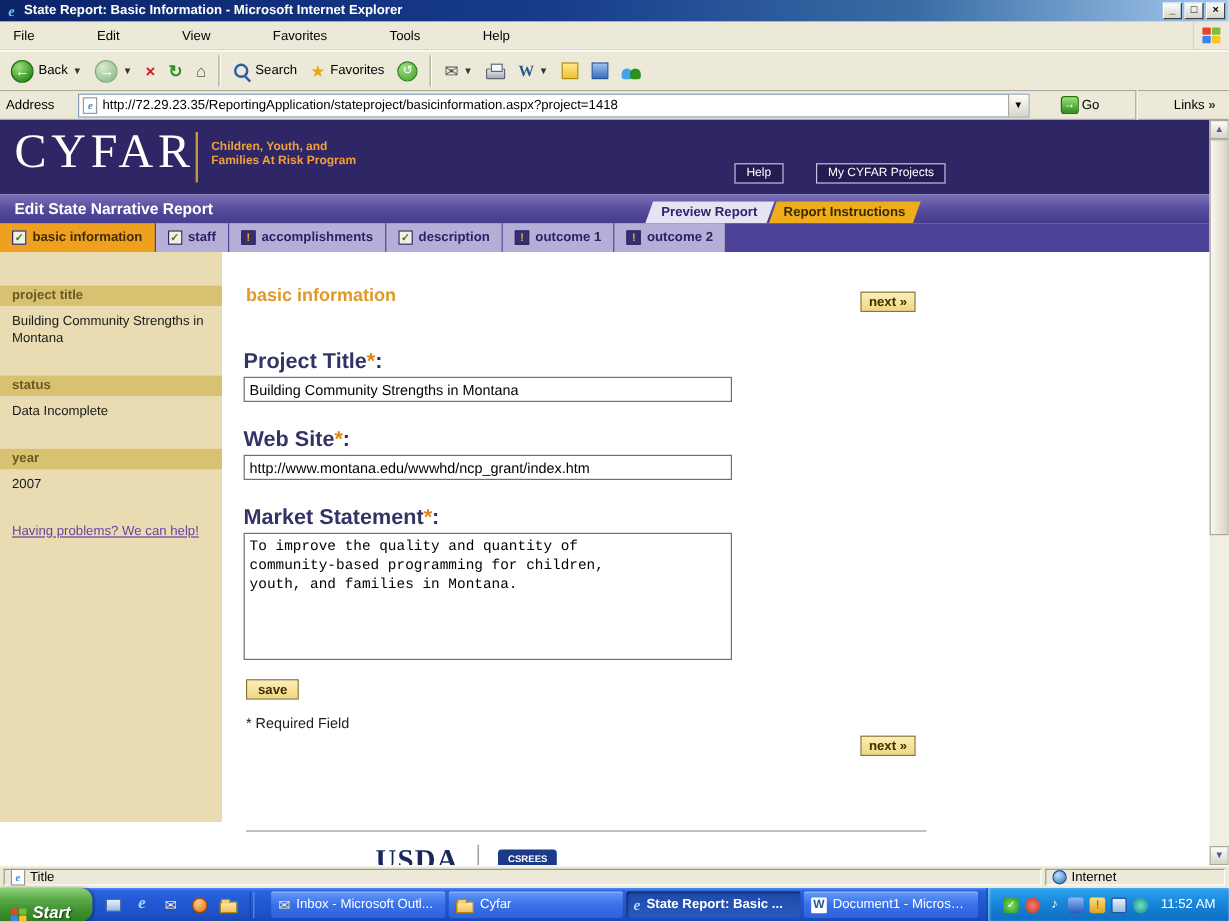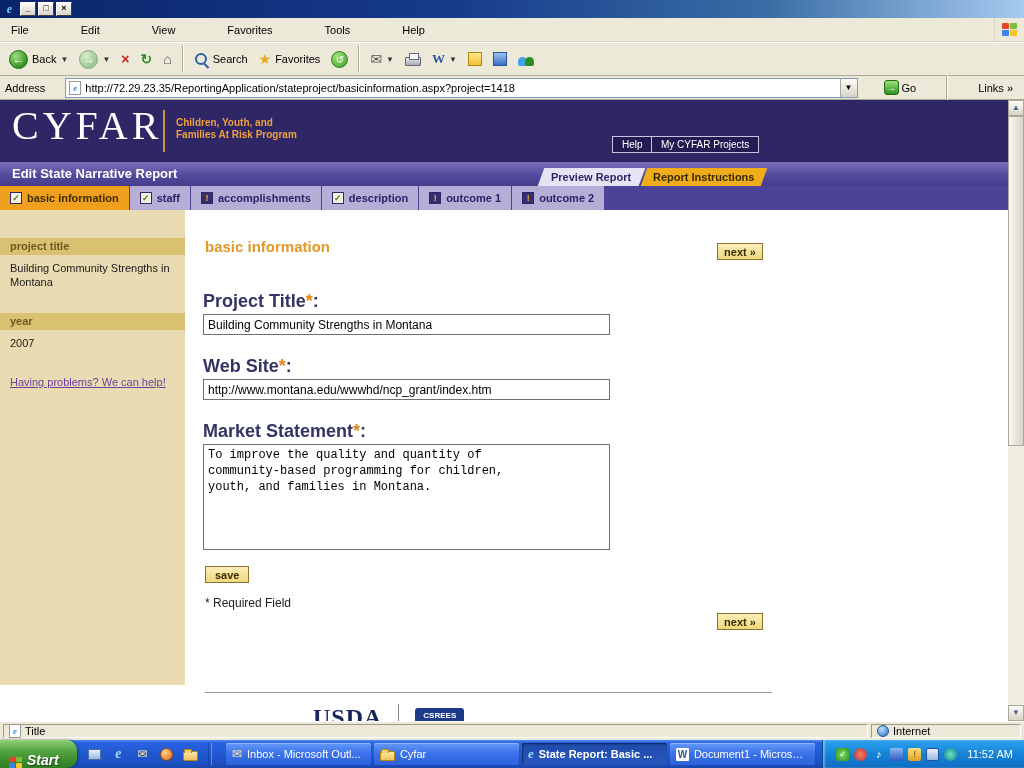--- a/index.html
+++ b/index.html
@@ -84,21 +84,21 @@
     border:1px solid #ACA899;}
 
   
   .brand{position:absolute;top:0;left:0;width:1008px;height:62px;background:#2E2665;}
   .logo{position:absolute;left:12px;top:2px;color:#FFF;font-family:"Liberation Serif",serif;font-size:40px;letter-spacing:4px;}
   .brand-div{position:absolute;left:163px;top:10px;width:2px;height:42px;background:#C89838;}
   .tagline{position:absolute;left:176px;top:17px;color:#F0A03C;font-weight:bold;font-size:10px;line-height:12px;}
   .hbtn{position:absolute;height:17px;background:#221C52;border:1px solid #C8C4E0;color:#FFF;font-size:10px;
     display:flex;align-items:center;justify-content:center;padding:0 9px;}
   .help-btn{left:612px;top:36px;}
-  .proj-btn{left:651px;top:36px;text-align:right;}
+  .proj-btn{left:680px;top:36px;text-align:right;}
 
   
   .rband{position:absolute;top:62px;left:0;width:1008px;height:24px;
     background:linear-gradient(180deg,#7A70B8 0%,#544A9C 55%,#463C8C 100%);}
   .rtitle{position:absolute;left:12px;top:4px;color:#FFF;font-weight:bold;font-size:13px;}
   .btab{position:absolute;bottom:0;height:18px;display:flex;align-items:center;justify-content:center;
     transform:skewX(-20deg);font-weight:bold;font-size:11px;}
   .btab span{transform:skewX(20deg);}
   .btab-preview{left:541px;width:101px;background:#E6E3F4;color:#2E2668;}
   .btab-instr{left:644px;width:120px;background:#EFAD1C;color:#3A2A00;}
@@ -199,20 +199,21 @@
   .tri-wht{color:#fff;font-size:11px;}
   .clock{color:#fff;font-size:11px;margin-left:5px;}
 </style>
 </head>
 <body>
 
 <div id="screen">
 
   <div class="titlebar">
     <span class="tb-ico">e</span>
+    <span class="tb-title">State Report: Basic Information - Microsoft Internet Explorer</span>
     <span class="winbtns">
       <span class="wbtn">_</span>
       <span class="wbtn">□</span>
       <span class="wbtn">×</span>
     </span>
   </div>
 
   <div class="menubar">
     <span class="menu-item">File</span>
     <span class="menu-item">Edit</span>
@@ -353,20 +354,24 @@
     </div>
 
     <div class="pbody">
 
       <div class="sidebar">
         <div>
           <div class="sb-h">project title</div>
           <div class="sb-v">Building Community Strengths in Montana</div>
         </div>
         <div>
+          <div class="sb-h">status</div>
+          <div class="sb-v">Data Incomplete</div>
+        </div>
+        <div>
           <div class="sb-h">year</div>
           <div class="sb-v">2007</div>
         </div>
         <a class="sb-link" href="#">Having problems? We can help!</a>
       </div>
 
       <div class="main">
         <span class="mhead">basic information</span>
         <span class="next next-top">next »</span>
 

